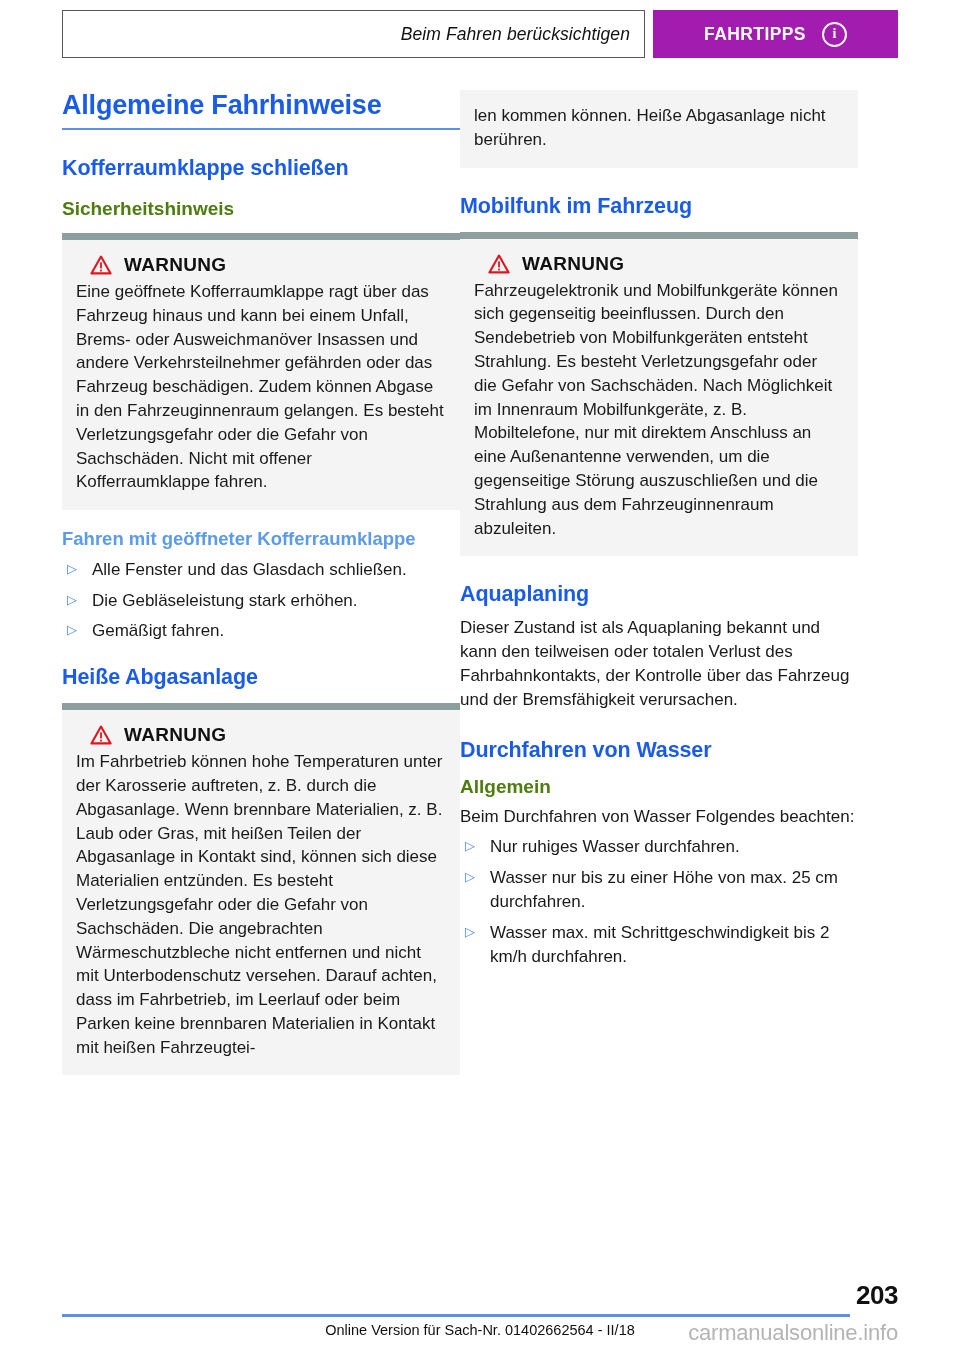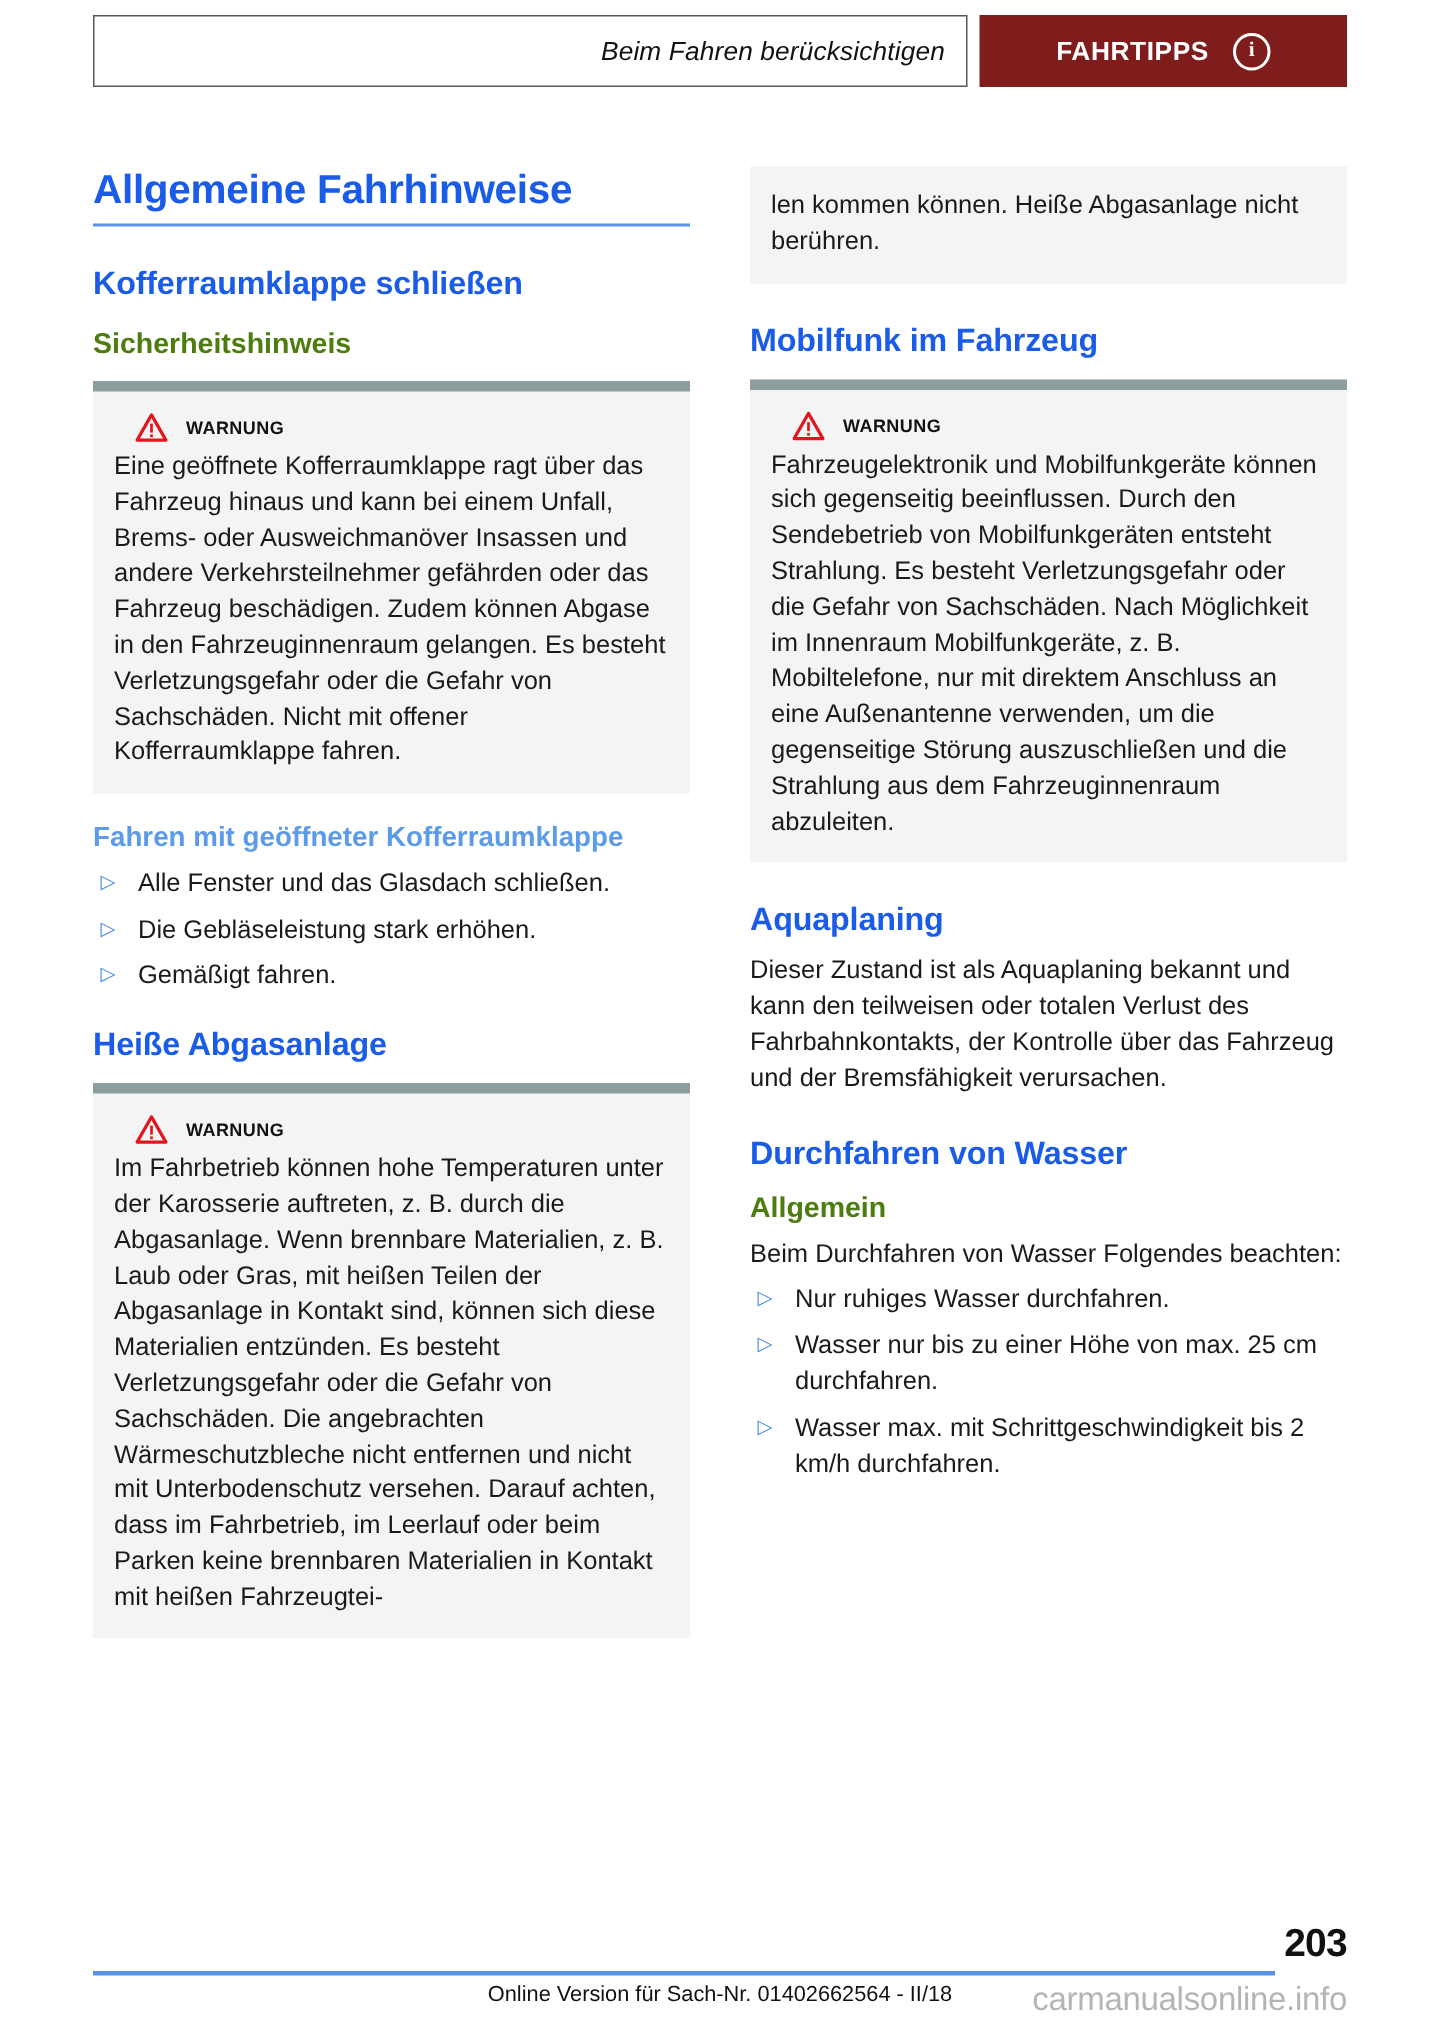--- a/index.html
+++ b/index.html
@@ -38,21 +38,21 @@
   }
   .header-tab-white .label {
     font-size: 17.5px;
     color: #111111;
     letter-spacing: 0.1px;
     font-style: italic;
   }
   .header-tab-blue {
     flex: 1 1 auto;
     margin-left: 8px;
-    background: #7f1d1d;
+    background: #a21caf;
     display: flex;
     align-items: center;
     justify-content: center;
     gap: 16px;
   }
   .header-tab-blue .label {
     font-size: 17.5px;
     font-weight: bold;
     color: #ffffff;
     letter-spacing: 0.4px;
@@ -66,25 +66,24 @@
     font-size: 14px;
     font-weight: bold;
     line-height: 19px;
     text-align: center;
     font-family: "Liberation Serif", serif;
   }
 
   
   .columns {
     position: absolute;
-    top: 111px;
+    top: 90px;
     left: 62px;
     width: 836px;
     display: flex;
-    gap: 40px;
   }
   .col {
     width: 398px;
   }
 
   
   h1.doc-title {
     font-size: 27px;
     font-weight: bold;
     color: #1a5ce8;
@@ -149,21 +148,21 @@
     padding-left: 14px;
   }
   .warn-tri {
     width: 22px;
     height: 20px;
     position: relative;
     flex: 0 0 22px;
   }
   .warn-tri svg { display: block; }
   .warn-head .label {
-    font-size: 12px;
+    font-size: 19px;
     font-weight: bold;
     color: #111111;
     letter-spacing: 0.3px;
   }
   .warnbox p.body {
     margin-top: 6px;
   }
   .warnbox p.body.first { margin-top: 4px; }
 
   

